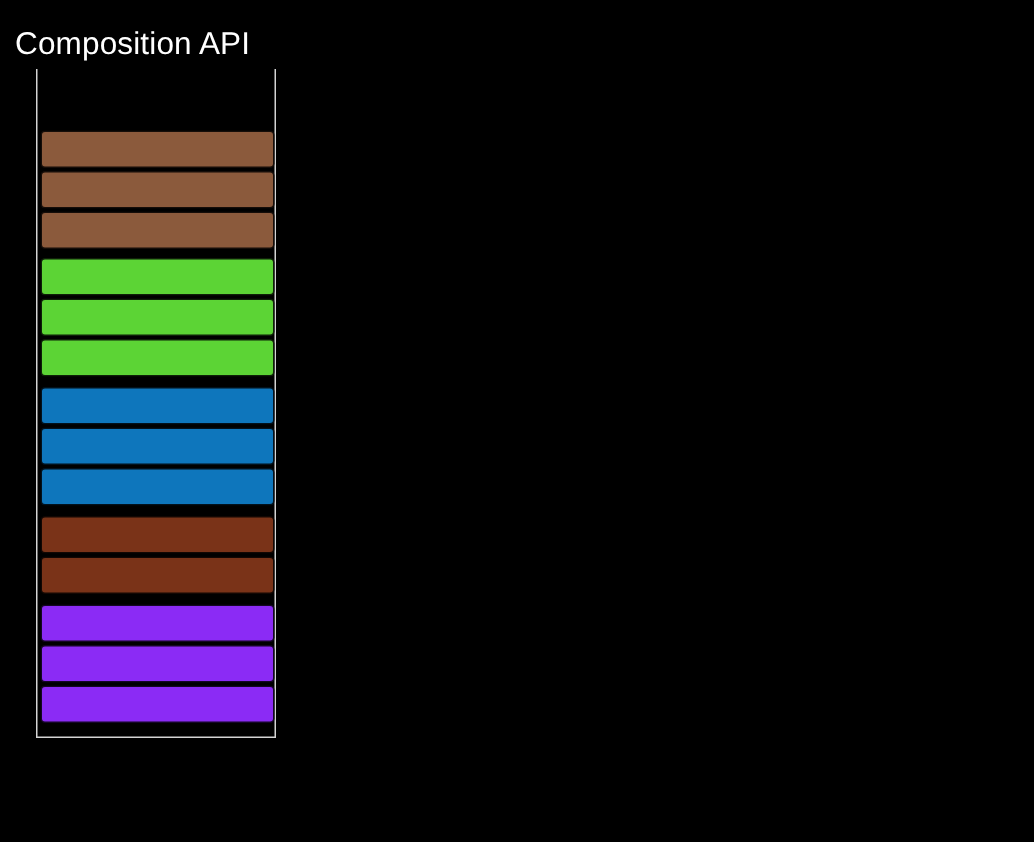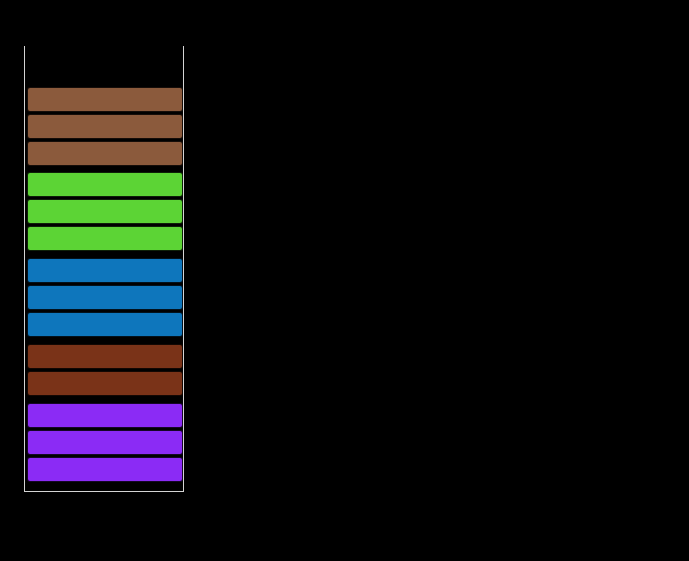--- a/index.html
+++ b/index.html
@@ -69,20 +69,21 @@
     border-radius: 3px;
     border: 1px solid rgba(0,0,0,0.85);
     background: #555;
   }
 </style>
 </head>
 <body>
 
 <div id="app-root">
 
+  <div id="page-title" style="color: rgb(255, 255, 255);">Composition API</div>
 
   <div id="chart-frame" style="left: 24px; top: 46px; width: 160px; height: 446px; border-left-color: rgb(212, 212, 212); border-right-color: rgb(212, 212, 212); border-bottom-color: rgb(212, 212, 212);">
     <div id="bars-layer">
         <div class="bar" style="top: 41px; height: 25px; background: rgb(139, 90, 60);"></div>
         <div class="bar" style="top: 68px; height: 25px; background: rgb(139, 90, 60);"></div>
         <div class="bar" style="top: 95px; height: 25px; background: rgb(139, 90, 60);"></div>
         <div class="bar" style="top: 126px; height: 25px; background: rgb(92, 212, 53);"></div>
         <div class="bar" style="top: 153px; height: 25px; background: rgb(92, 212, 53);"></div>
         <div class="bar" style="top: 180px; height: 25px; background: rgb(92, 212, 53);"></div>
         <div class="bar" style="top: 212px; height: 25px; background: rgb(14, 118, 188);"></div>

